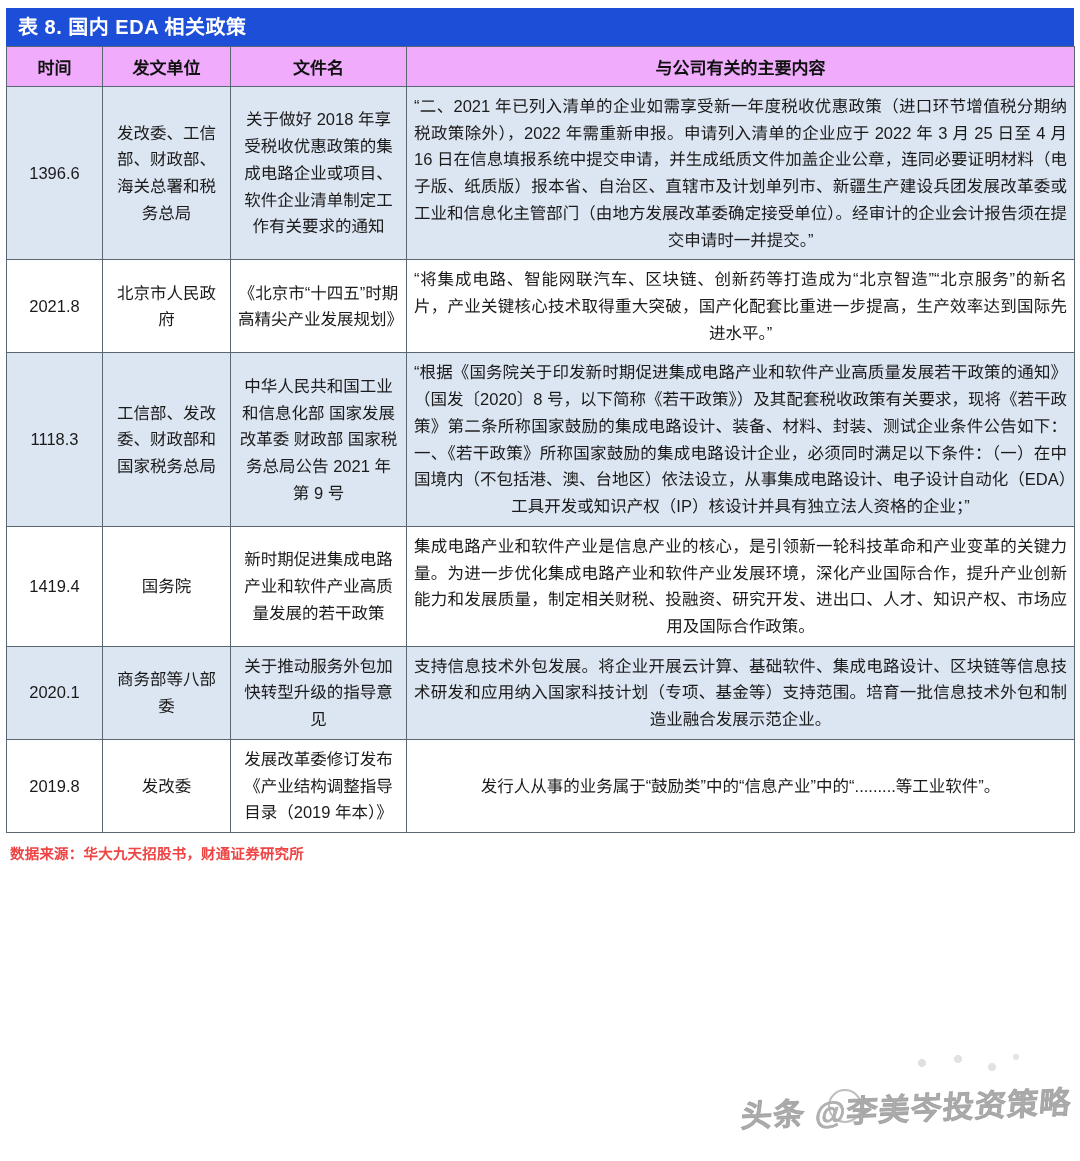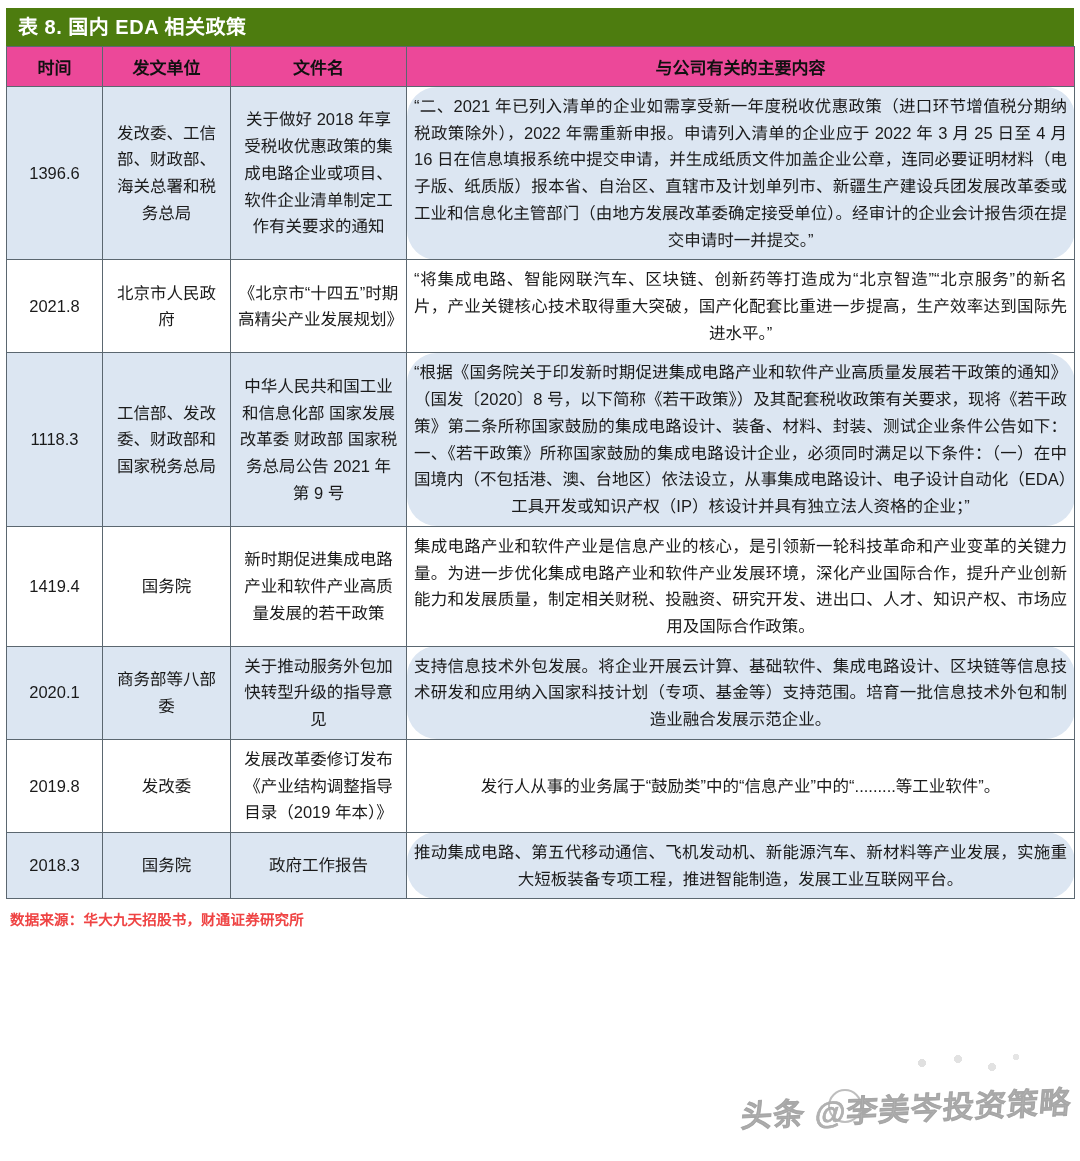--- a/index.html
+++ b/index.html
@@ -22,21 +22,21 @@
     width: 1080px;
     height: 1161px;
     box-sizing: border-box;
     padding: 0 6px;
   }
 
   
   .title-bar {
     margin-top: 8px;
     height: 38px;
-    background: #4d7c0f;
+    background: #1d4ed8;
     display: flex;
     align-items: center;
     padding-left: 12px;
     box-sizing: border-box;
   }
   .title-bar .title-text {
     color: #ffffff;
     font-size: 20px;
     font-weight: bold;
     letter-spacing: 0.5px;
@@ -57,21 +57,21 @@
 
   table.policy-table th,
   table.policy-table td {
     border: 1px solid #5b6770;
     box-sizing: border-box;
     padding: 6px 7px;
     vertical-align: middle;
   }
 
   thead th {
-    background: #ec4899;
+    background: #f0abfc;
     font-size: 17px;
     font-weight: bold;
     text-align: center;
     height: 40px;
     padding: 4px 6px;
     color: #111111;
   }
 
   tbody td {
     font-size: 16.5px;
@@ -80,21 +80,20 @@
   }
   tbody td.cell-time,
   tbody td.cell-org,
   tbody td.cell-doc {
     text-align: center;
   }
   tbody td.cell-body {
     text-align: justify;
     text-align-last: center;
     text-justify: inter-ideograph;
-    border-radius: 30px;
   }
   tbody tr.shaded td { background: #dce6f2; }
   tbody tr.plain  td { background: #ffffff; }
 
   
   .source-note {
     margin-top: 9px;
     padding-left: 4px;
     font-size: 14.5px;
     font-weight: bold;
@@ -209,26 +208,20 @@
         <td class="cell-body">支持信息技术外包发展。将企业开展云计算、基础软件、集成电路设计、区块链等信息技术研发和应用纳入国家科技计划（专项、基金等）支持范围。培育一批信息技术外包和制造业融合发展示范企业。</td>
       </tr>
 
       <tr class="plain">
         <td class="cell-time">2019.8</td>
         <td class="cell-org">发改委</td>
         <td class="cell-doc">发展改革委修订发布《产业结构调整指导目录（2019 年本）》</td>
         <td class="cell-body">发行人从事的业务属于“鼓励类”中的“信息产业”中的“.........等工业软件”。</td>
       </tr>
 
-      <tr class="shaded">
-        <td class="cell-time">2018.3</td>
-        <td class="cell-org">国务院</td>
-        <td class="cell-doc">政府工作报告</td>
-        <td class="cell-body">推动集成电路、第五代移动通信、飞机发动机、新能源汽车、新材料等产业发展，实施重大短板装备专项工程，推进智能制造，发展工业互联网平台。</td>
-      </tr>
 
     </tbody>
   </table>
 
   <div class="source-note">数据来源：华大九天招股书，财通证券研究所</div>
 
   <div class="watermark">
     <div class="wm-dots"></div>
     <div class="wm-ring"></div>
     <div class="wm-line">头条 @李美岑投资策略</div>

